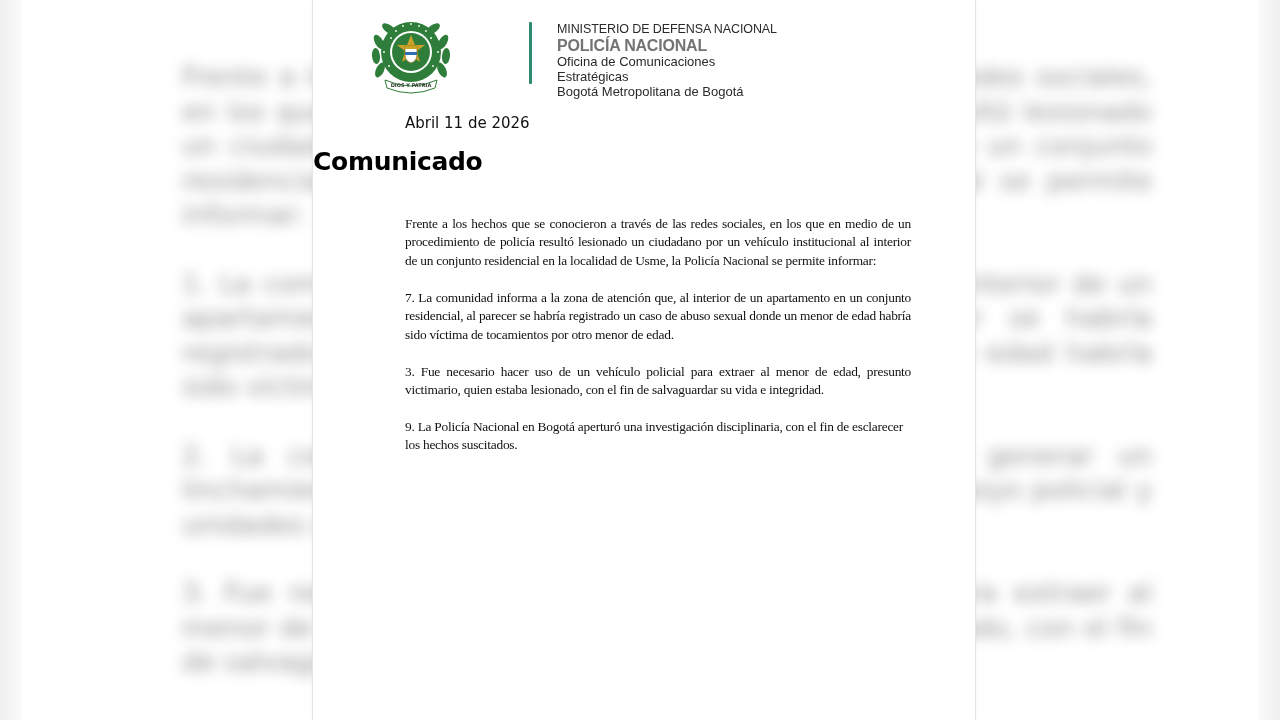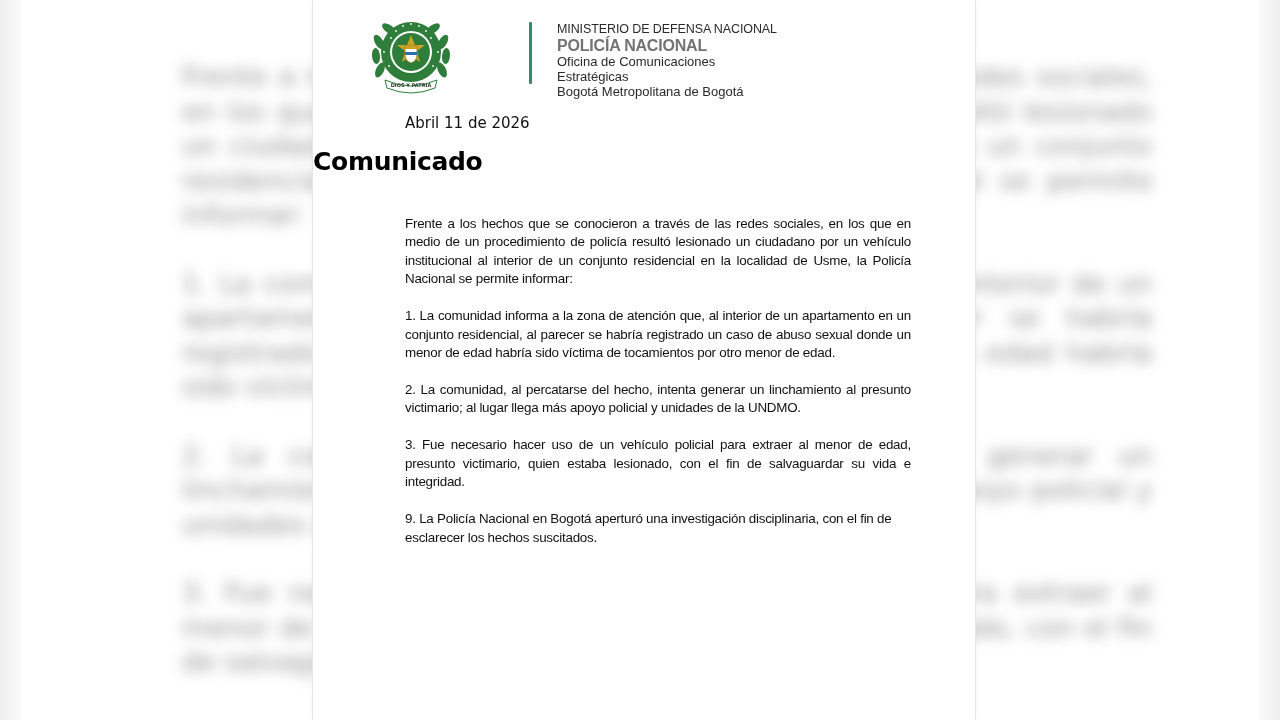--- a/index.html
+++ b/index.html
@@ -48,21 +48,21 @@
       font-family: "DejaVu Sans", sans-serif; font-size: 15px; color: #111;
     }
     .title {
       position: absolute; left: 0; width: 100%; top: 147px; text-align: left;
       font-family: "DejaVu Sans", sans-serif; font-weight: 700; font-size: 25px; color: #000;
       letter-spacing: -0.3px;
     }
 
     .body {
       position: absolute; left: 92px; top: 215px; width: 506px;
-      font-family: Liberation Sans, sans-serif; font-size: 13.4px; line-height: 18.4px;
+      font-family: Liberation Serif, serif; font-size: 13.4px; line-height: 18.4px;
       color: #111; text-align: justify; letter-spacing: -0.25px;
     }
     .body p { margin: 0; }
     .p-intro { margin-bottom: 18.6px !important; }
     .p-item { margin-bottom: 18.6px !important; }
     .p-item.last-left { text-align: left; }
     .closing { font-weight: 700; margin-top: 0; }
   </style>
 </head>
 <body>
@@ -128,18 +128,17 @@
       <div class="lh-office">Oficina de Comunicaciones Estratégicas</div>
       <div class="lh-metro">Bogotá Metropolitana de Bogotá</div>
     </div>
   </div>
 
   <div class="date">Abril 11 de 2026</div>
   <h1 class="title">Comunicado</h1>
 
   <div class="body">
     <p class="p-intro">Frente a los hechos que se conocieron a través de las redes sociales, en los que en medio de un procedimiento de policía resultó lesionado un ciudadano por un vehículo institucional al interior de un conjunto residencial en la localidad de Usme, la Policía Nacional se permite informar:</p>
-    <p class="p-item">1. La comunidad informa a la zona de atención que, al interior de un apartamento en un conjunto residencial, al parecer se habría registrado un caso de abuso sexual donde un menor de edad habría sido víctima de tocamientos por otro menor de edad.</p>
-    <p class="p-item">2.  La comunidad, al percatarse del hecho, intenta generar un linchamiento al presunto victimario; al lugar llega más apoyo policial y unidades de la UNDMO.</p>
+    <p class="p-item">7. La comunidad informa a la zona de atención que, al interior de un apartamento en un conjunto residencial, al parecer se habría registrado un caso de abuso sexual donde un menor de edad habría sido víctima de tocamientos por otro menor de edad.</p>
     <p class="p-item">3. Fue necesario hacer uso de un vehículo policial para extraer al menor de edad, presunto victimario, quien estaba lesionado, con el fin de salvaguardar su vida e integridad.</p>
     <p class="p-item last-left">9. La Policía Nacional en Bogotá aperturó una investigación disciplinaria, con el fin de esclarecer los hechos suscitados.</p>
   </div>
 </div>
 
 </body></html>

